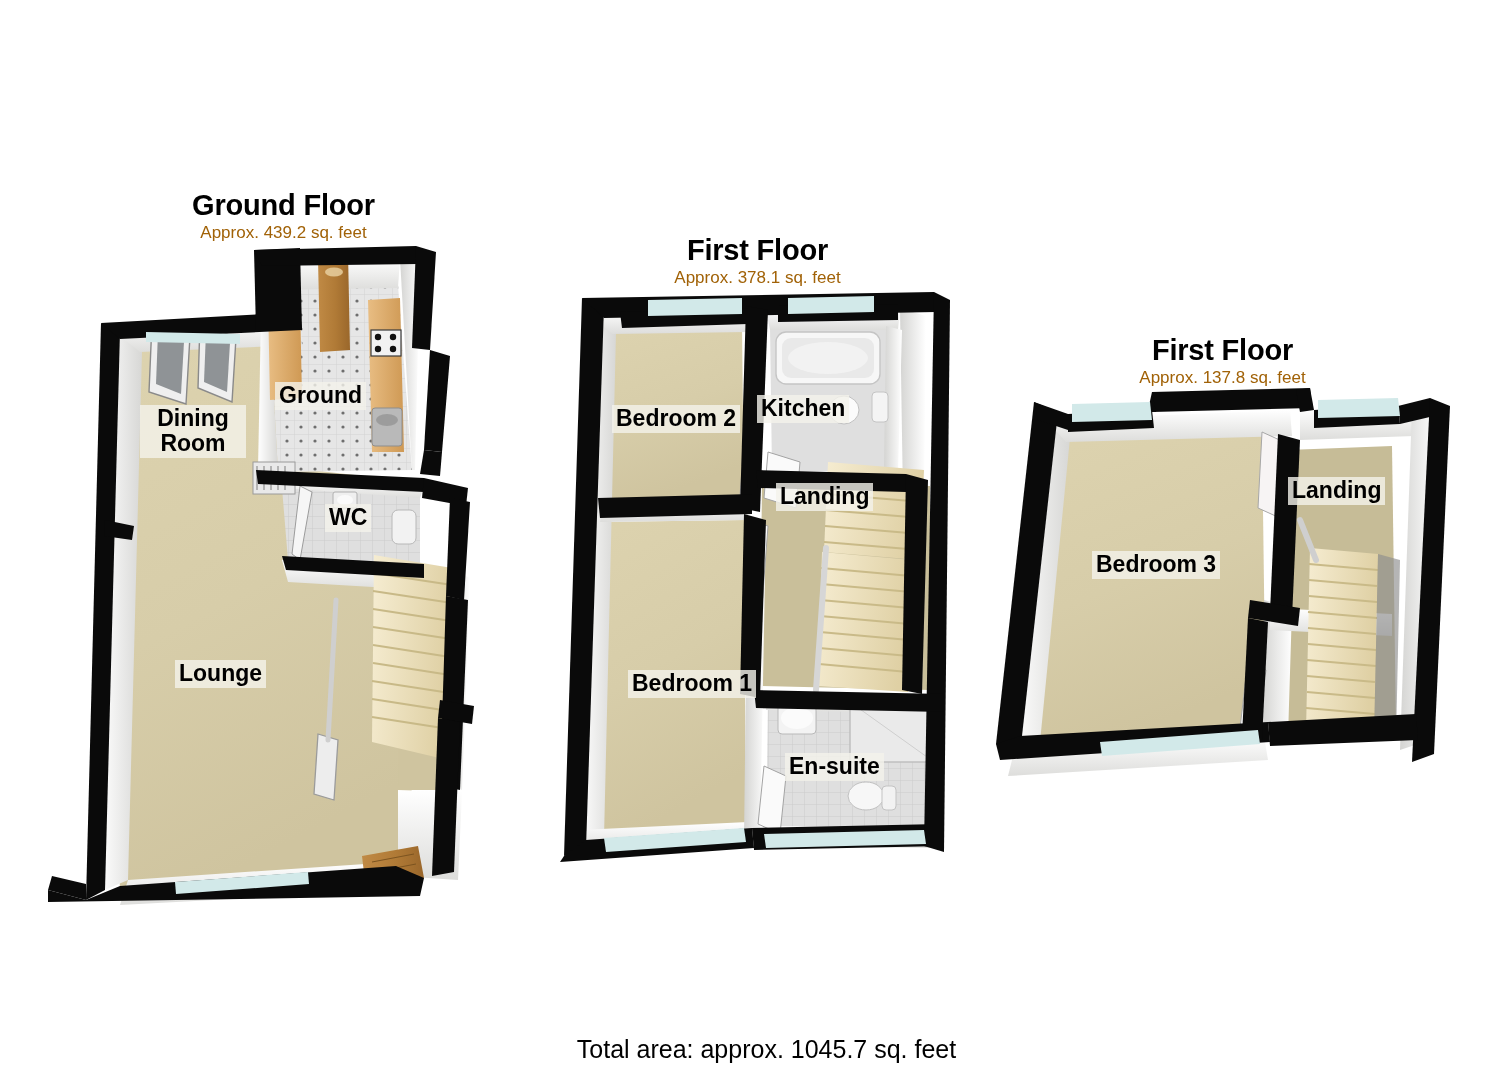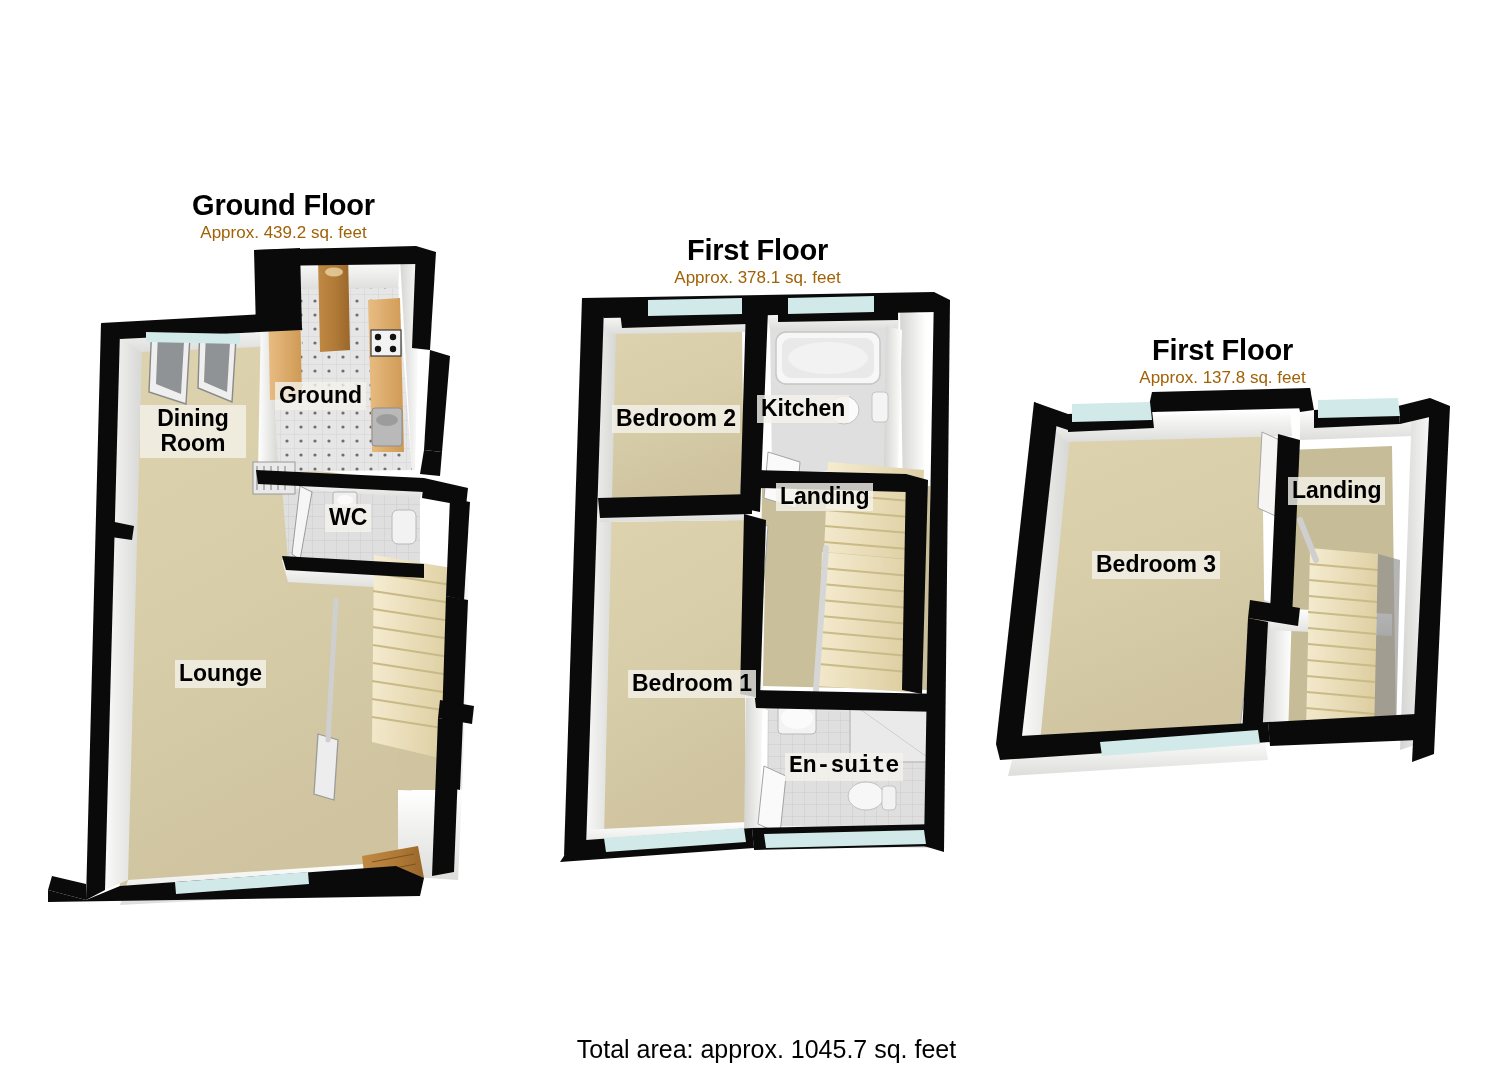--- a/index.html
+++ b/index.html
@@ -371,21 +371,21 @@
   </div>
   <div class="room-label" style="left:757px;top:395px;">
     <span>Kitchen</span>
   </div>
   <div class="room-label" style="left:776px;top:483px;">
     <span>Landing</span>
   </div>
   <div class="room-label" style="left:628px;top:655px;margin-top:15px;">
     <span>Bedroom 1</span>
   </div>
-  <div class="room-label" style="left:785px;top:753px;font-family:Liberation Mono, monospace;">
+  <div class="room-label" style="left:785px;top:753px;">
     <span>En-suite</span>
   </div>
 
   <div class="floor-head" style="left:965px;top:335px;width:515px;">
     <div class="floor-title">First Floor</div>
     <div class="floor-sub">Approx. 137.8 sq. feet</div>
   </div>
 
   <svg class="plan" width="1485" height="1080" viewBox="0 0 1485 1080" aria-label="Second Floor">
 

